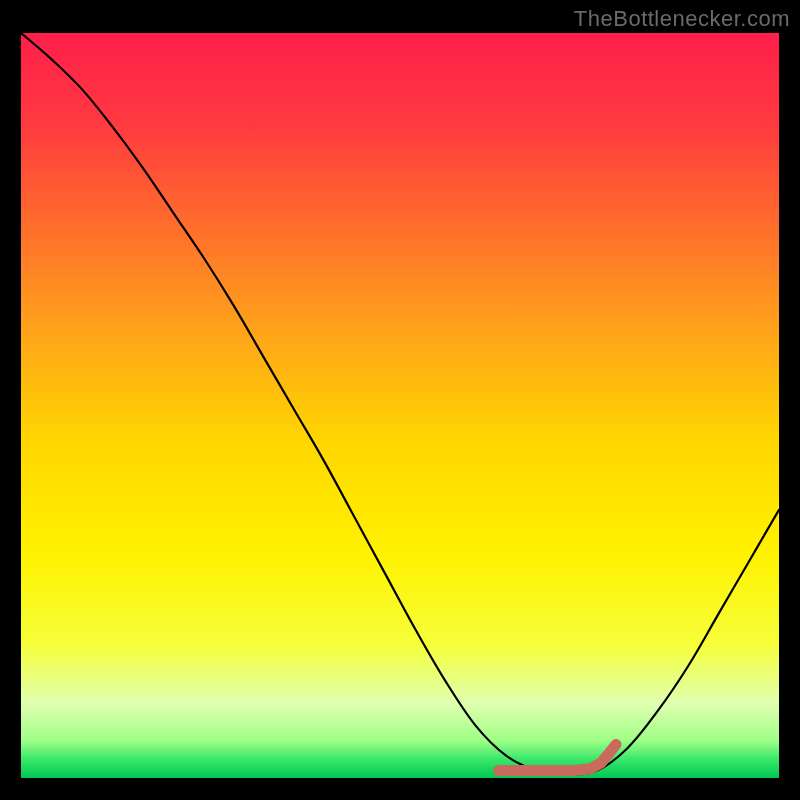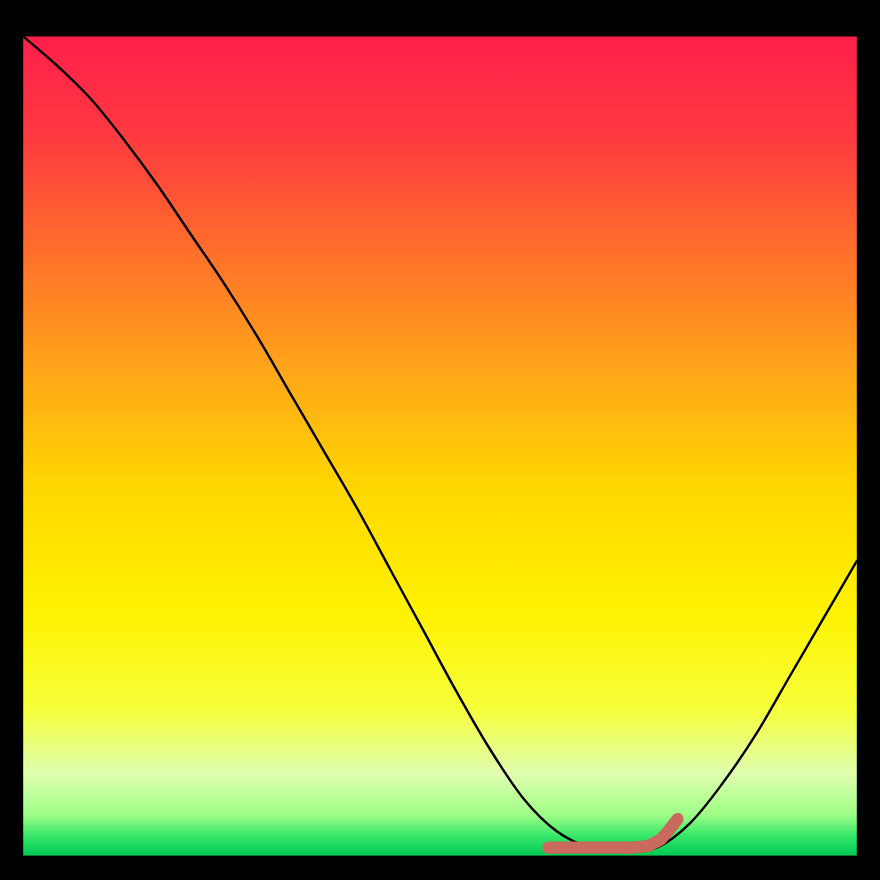--- a/index.html
+++ b/index.html
@@ -31,20 +31,21 @@
   .plot-area svg {
     display: block;
     width: 758px;
     height: 745px;
   }
 </style>
 </head>
 <body>
 
 <div class="container">
+  <div class="watermark">TheBottlenecker.com</div>
   <div class="plot-area">
     <svg id="chart-svg" viewBox="0 0 758 745">
       <defs>
         <linearGradient id="bg-grad" x1="0" y1="0" x2="0" y2="1">
             <stop offset="0.00%" stop-color="#ff1f4b"></stop>
             <stop offset="12.00%" stop-color="#ff3940"></stop>
             <stop offset="25.00%" stop-color="#ff6a2d"></stop>
             <stop offset="40.00%" stop-color="#ffa31a"></stop>
             <stop offset="55.00%" stop-color="#ffd700"></stop>
             <stop offset="70.00%" stop-color="#fff200"></stop>

